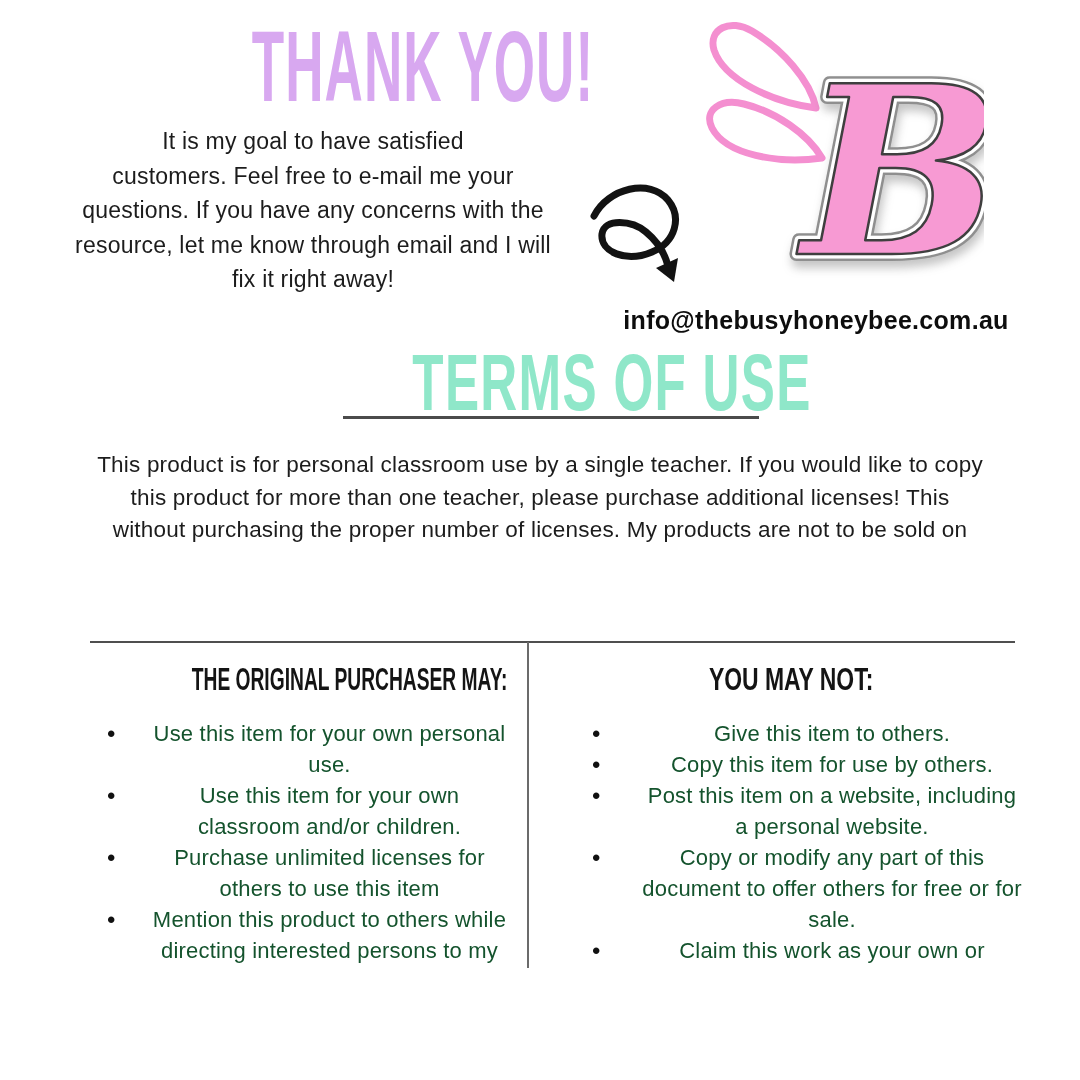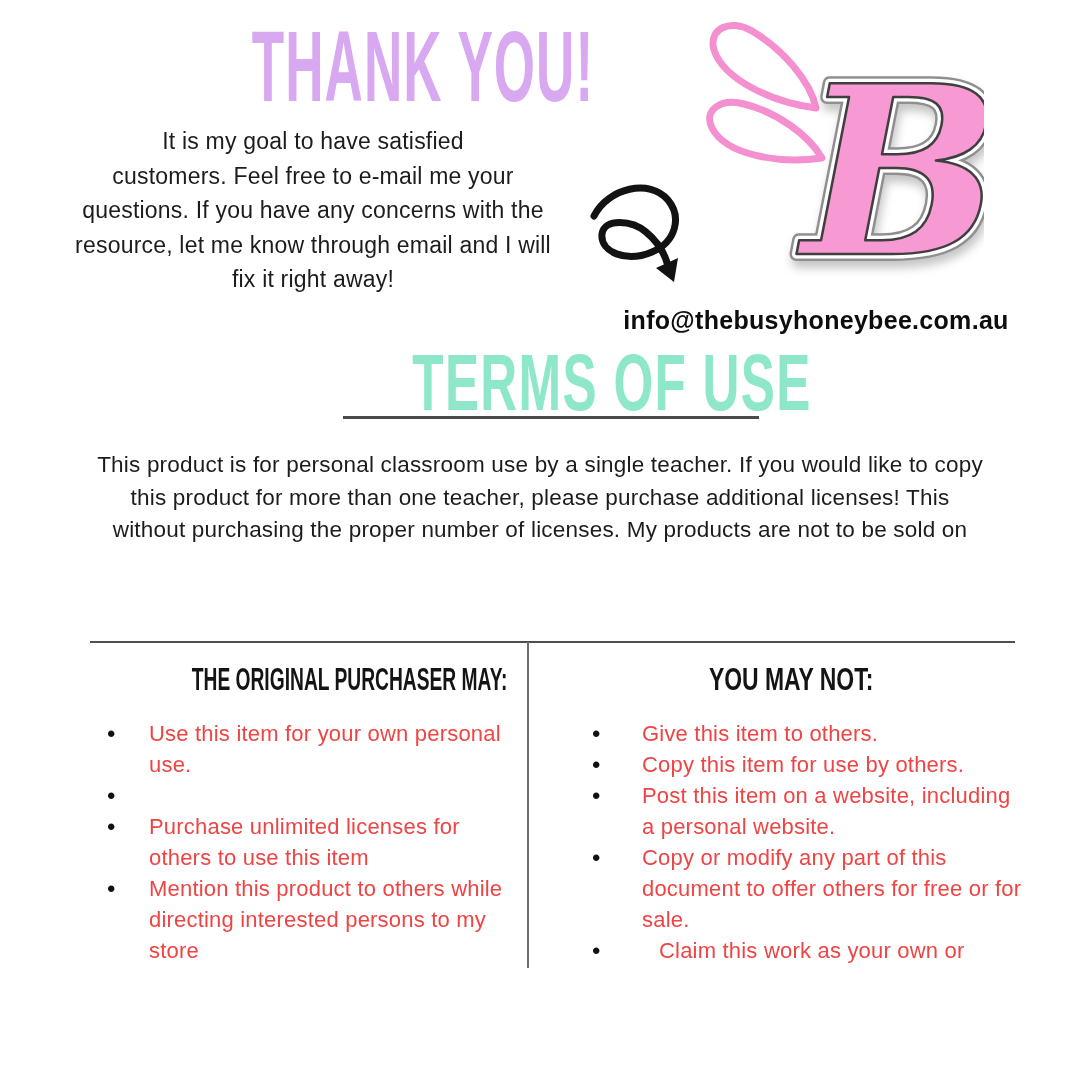--- a/index.html
+++ b/index.html
@@ -33,21 +33,21 @@
   .col-left{left:95px;width:415px;}
   .col-right{left:560px;width:462px;}
   .col-heading-wrap{text-align:center;height:44px;}
   .col-heading{font-size:31px;line-height:40px;font-weight:800;color:#141414;}
   .col-left .col-heading{transform:scaleX(0.62);}
   .col-right .col-heading{transform:scaleX(0.74);}
 
   ul.tlist{list-style:none;margin:14px 0 0 0;padding:0;}
   ul.tlist li{display:flex;align-items:flex-start;}
   .bullet-dot{flex:0 0 42px;padding-left:12px;font-size:24px;line-height:31px;color:#111;}
-  .li-text{flex:1;font-size:22px;line-height:31px;color:#ef4444;
+  .li-text{flex:1;text-align:center;font-size:22px;line-height:31px;color:#14532d;
            font-weight:400;letter-spacing:0.2px;}
   .col-right .bullet-dot{flex:0 0 50px;padding-left:32px;}
   .col-right li:nth-child(5) .li-text{max-width:346px;margin:0 auto;}
 
   
   .footer-logo{left:20px;top:994px;width:230px;height:86px;}
   .brand-top{position:absolute;left:60px;top:2px;font-size:17px;font-weight:800;color:#3c3c3c;
              letter-spacing:0.5px;transform:scaleX(0.9);transform-origin:left top;white-space:nowrap;}
   .brand-script{position:absolute;left:2px;top:14px;font-family:"DejaVu Sans",sans-serif;
                 font-style:italic;font-weight:700;font-size:31px;line-height:52px;
@@ -111,20 +111,21 @@
     <div class="col-heading-wrap">
       <span class="squeeze col-heading">THE ORIGINAL PURCHASER MAY:</span>
     </div>
     <ul class="tlist">
       <li>
           <span class="bullet-dot">•</span>
           <span class="li-text">Use this item for your own personal use.</span>
         </li>
       <li>
           <span class="bullet-dot">•</span>
+          <span class="li-text">Use this item for your own classroom and/or children.</span>
         </li>
       <li>
           <span class="bullet-dot">•</span>
           <span class="li-text">Purchase unlimited licenses for others to use this item</span>
         </li>
       <li>
           <span class="bullet-dot">•</span>
           <span class="li-text">Mention this product to others while directing interested persons to my store</span>
         </li>
     </ul>

